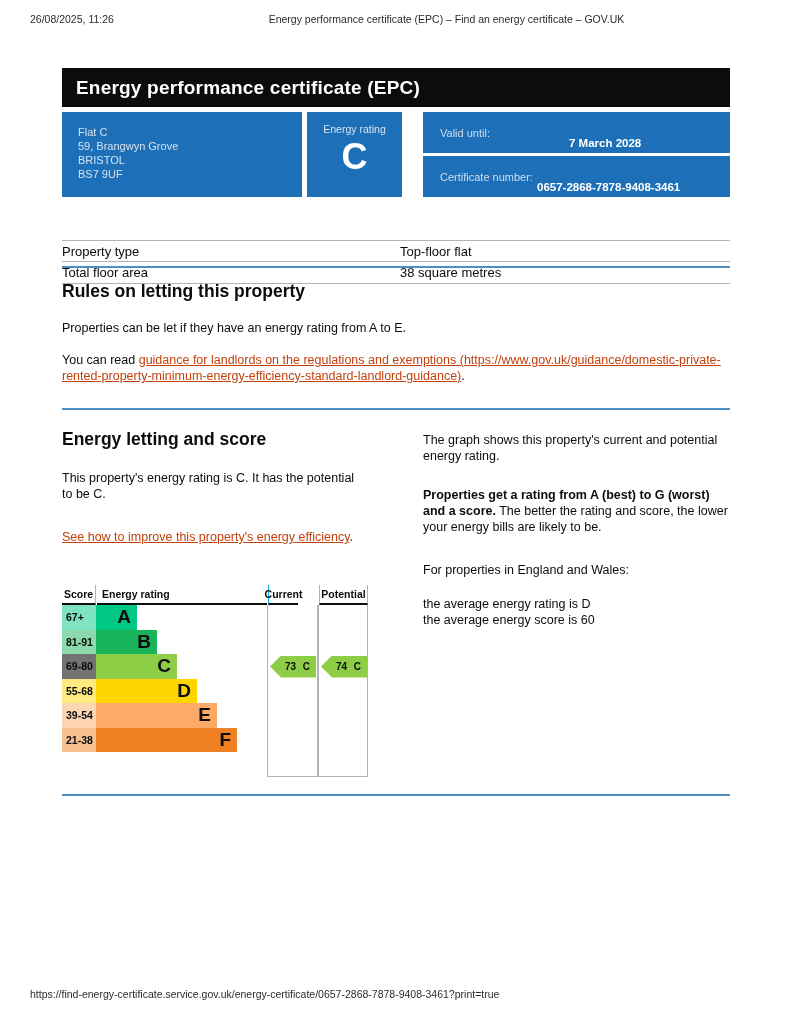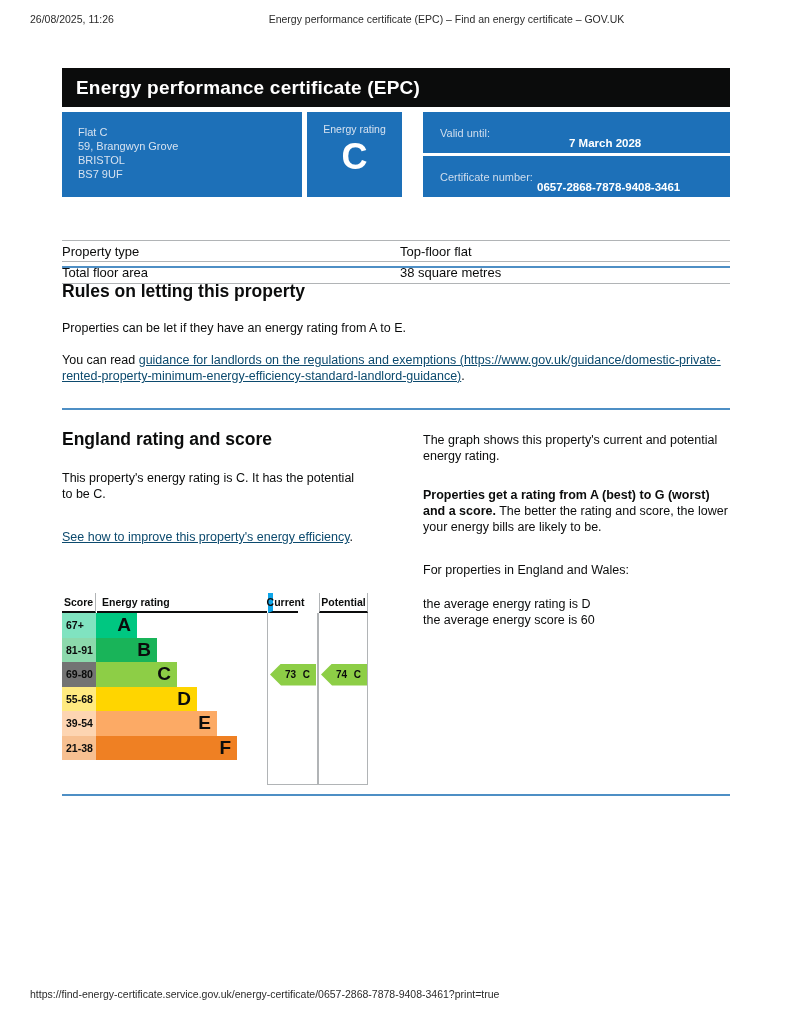--- a/index.html
+++ b/index.html
@@ -43,41 +43,41 @@
   .prop-label { width:338px; font-size:13px; }
   .prop-value { font-size:13px; }
 
   .rule { left:62px; width:668px; height:0; border-top:2px solid #4e8fc5; }
   .rule1 { top:266px; } .rule2 { top:408px; } .rule3 { top:794px; }
 
   h2.section { font-size:17.5px; font-weight:bold; color:#0b0c0c; }
   .letting-heading { top:281px; left:62px; }
   .letting-para1 { top:321px; left:62px; width:668px; font-size:12.5px; }
   .letting-para2 { top:352px; left:62px; width:668px; font-size:12.5px; line-height:16px; }
-  a.gov-link, .gov-link { color:#0c4a6e; text-decoration:underline; cursor:pointer; }
+  a.gov-link, .gov-link { color:#c2410c; text-decoration:underline; cursor:pointer; }
 
   .rating-heading { top:429px; left:62px; }
   .rating-para { top:470px; left:62px; width:305px; font-size:12.5px; line-height:16px; }
   .improve-link { top:529px; left:62px; width:305px; font-size:12.5px; line-height:16px; }
 
   .right-col-p { left:423px; width:310px; font-size:12.5px; line-height:16px; }
   .graph-para { top:432px; }
   .ratings-para { top:487px; }
   .ratings-para b { font-weight:bold; }
   .ew-para { top:562px; }
   .avg-lines { top:596px; }
 
   
-  .chart { top:585px; left:62px; width:306px; height:192px;margin-top:8px; }
+  .chart { top:585px; left:62px; width:306px; height:192px; }
   .chart-header { position:absolute; top:0; left:0; width:306px; height:20px; }
   .ch-cell { position:absolute; top:0; height:20px; border-bottom:2px solid #0b0c0c;
     font-size:10.5px; font-weight:bold; display:flex; align-items:center; }
   .ch-score { left:0; width:34px; justify-content:center; border-right:1px solid #b1b4b6; }
   .ch-rating { left:35px; width:170px; padding-left:5px; }
-  .ch-current { left:206px; width:30px; justify-content:center; border-left:5px solid #0ea5e9; }
+  .ch-current { left:206px; width:30px; justify-content:center; border-left:1px solid #0ea5e9; }
   .ch-potential { left:257px; width:49px; justify-content:center; border-left:1px solid #b1b4b6; border-right:1px solid #b1b4b6; }
 
   .bands { position:absolute; top:20px; left:0; width:205px; }
   .band-row { display:flex; height:24.5px; }
   .band-score { width:34px; font-size:10.5px; font-weight:bold; display:flex;
     align-items:center; padding-left:4px; color:#0b0c0c; }
   .band-bar { display:flex; align-items:center; justify-content:flex-end;
     padding-right:6px; font-size:19px; font-weight:bold; color:#0b0c0c; }
 
   .rating-col { position:absolute; top:20px; height:172px;
@@ -134,21 +134,21 @@
   </div>
 
   <div class="abs rule rule1"></div>
 
   <h2 class="abs section letting-heading">Rules on letting this property</h2>
   <div class="abs letting-para1">Properties can be let if they have an energy rating from A to E.</div>
   <div class="abs letting-para2"><span>You can read </span><a class="gov-link">guidance for landlords on the regulations and exemptions (https://www.gov.uk/guidance/domestic-private-rented-property-minimum-energy-efficiency-standard-landlord-guidance)</a><span>.</span></div>
 
   <div class="abs rule rule2"></div>
 
-  <h2 class="abs section rating-heading">England rating and score</h2>
+  <h2 class="abs section rating-heading">Energy letting and score</h2>
   <div class="abs rating-para">This property's energy rating is C. It has the potential to be C.</div>
   <div class="abs improve-link"><a class="gov-link">See how to improve this property's energy efficiency</a><span>.</span></div>
 
   <div class="abs right-col-p graph-para">The graph shows this property's current and potential energy rating.</div>
   <div class="abs right-col-p ratings-para"><b>Properties get a rating from A (best) to G (worst) and a score.</b><span> The better the rating and score, the lower your energy bills are likely to be.</span></div>
   <div class="abs right-col-p ew-para">For properties in England and Wales:</div>
   <div class="abs right-col-p avg-lines">
     <div>the average energy rating is D</div>
     <div>the average energy score is 60</div>
   </div>

